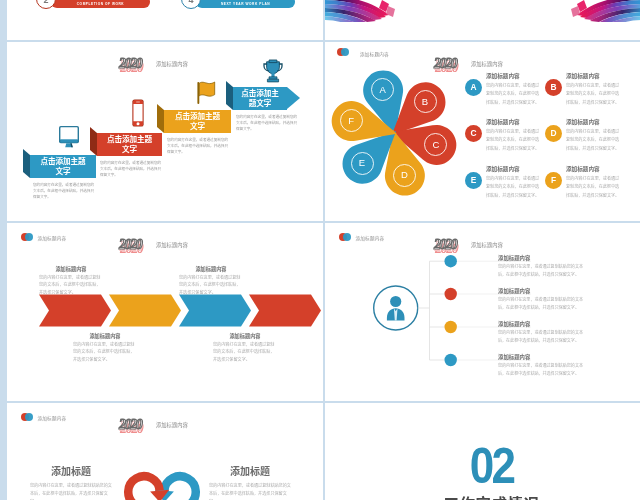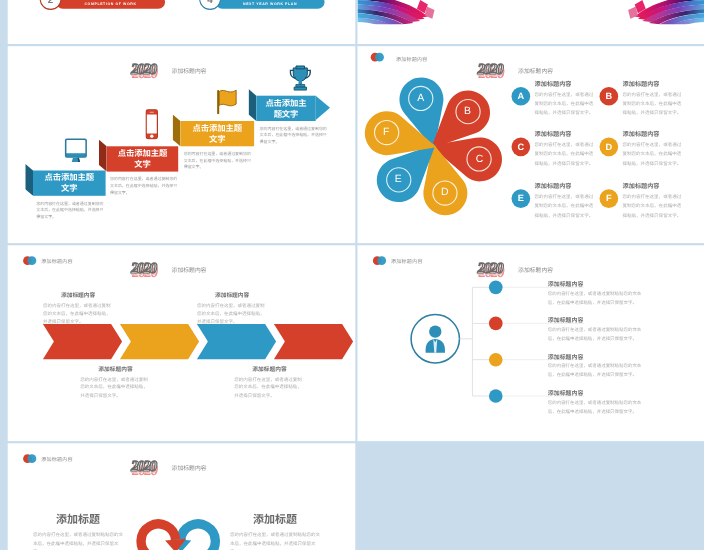--- a/index.html
+++ b/index.html
@@ -441,14 +441,18 @@
     <div class="s5col" style="left:23px;">
       <div class="s5h">添加标题</div>
       <div class="s5b">您的内容打在这里，或者通过复制粘贴您的文本后，在此框中选择粘贴，并选择只保留文字。</div>
     </div>
     <div class="s5col" style="left:202px;">
       <div class="s5h">添加标题</div>
       <div class="s5b">您的内容打在这里，或者通过复制粘贴您的文本后，在此框中选择粘贴，并选择只保留文字。</div>
     </div>
   </div>
 
+  <div class="slide r3 cR">
+    <div class="s6num">02</div>
+    <div class="s6ttl">工作完成情况</div>
+  </div>
 
 </div>
 
 </body></html>

